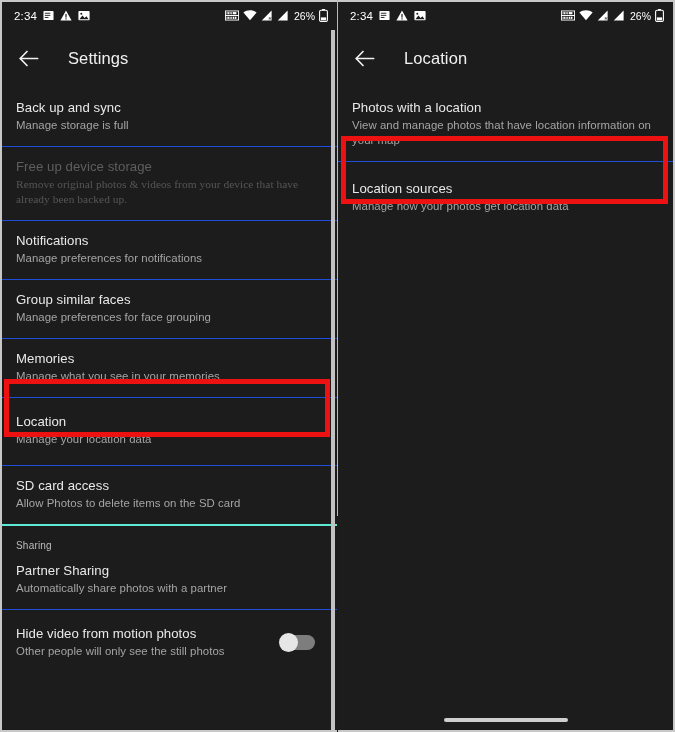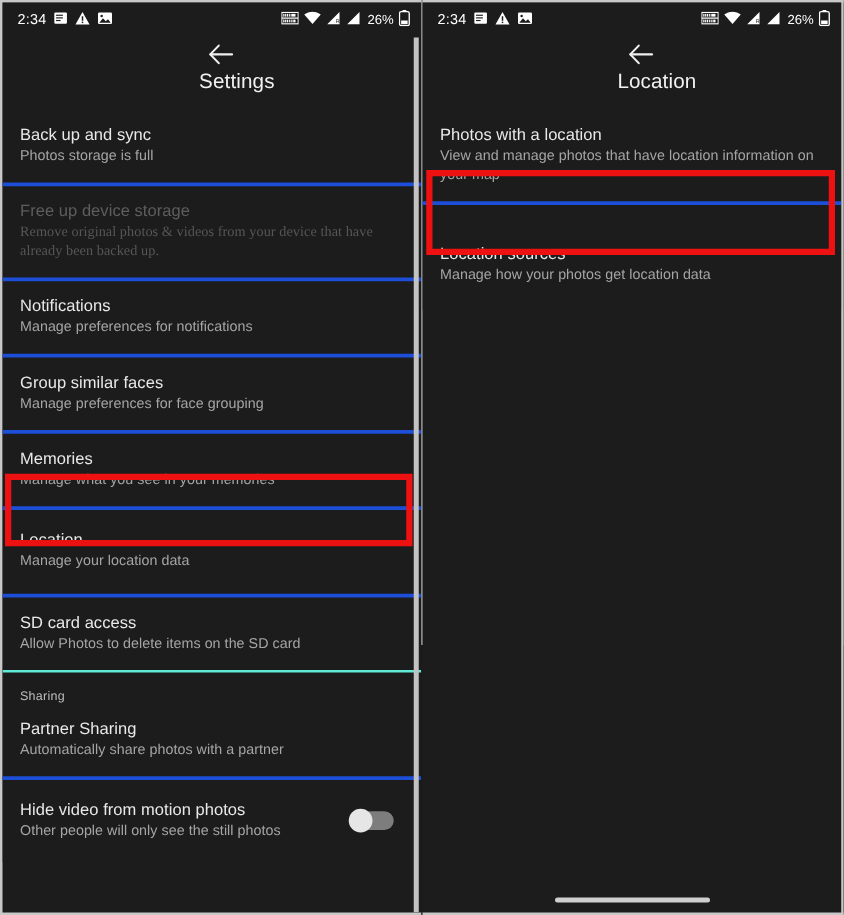--- a/index.html
+++ b/index.html
@@ -68,21 +68,20 @@
   .ic { display: block; }
 
   
   .appbar {
     height: 56px;
     display: flex;
     align-items: center;
     padding-left: 14px;
     box-sizing: border-box;
     background: #1c1c1c;
-    flex-direction: column;
   }
   .back-btn {
     width: 26px;
     height: 26px;
     display: flex;
     align-items: center;
     justify-content: center;
     cursor: pointer;
   }
   .appbar-title {
@@ -93,21 +92,21 @@
   }
 
   
   .list {
     background: #1c1c1c;
     position: relative;
   }
   .row {
     padding: 12px 16px 13px 14px;
     box-sizing: border-box;
-    border-top: 3px solid #1d4ed8;
+    border-top: 1px solid #1d4ed8;
     cursor: pointer;
     position: relative;
   }
   .row.first { border-top: none; padding-top: 14px; }
   .row-title {
     color: #e9e9e9;
     font-size: 13.2px;
     line-height: 16px;
     letter-spacing: 0.05px;
   }
@@ -274,21 +273,21 @@
             <line x1="1.4" y1="8.5" x2="18.6" y2="8.5" stroke="#f0f0f0" stroke-width="1.7" stroke-linecap="round"></line>
           </svg>
       </div>
       <div class="appbar-title">Settings</div>
     </div>
 
     <div class="list">
 
       <div class="row first">
         <div class="row-title">Back up and sync</div>
-        <div class="row-sub">Photos storage is full</div>
+        <div class="row-sub">Manage storage is full</div>
       </div>
 
       <div class="row disabled">
         <div class="row-title">Free up device storage</div>
         <div class="row-sub">Remove original photos &amp; videos from your device that have already been backed up.</div>
       </div>
 
       <div class="row">
         <div class="row-title">Notifications</div>
         <div class="row-sub">Manage preferences for notifications</div>
@@ -422,21 +421,21 @@
           </svg>
       </div>
       <div class="appbar-title">Location</div>
     </div>
 
     <div class="list">
       <div class="row first" style="padding-top:14px;padding-bottom:13px;">
         <div class="row-title">Photos with a location</div>
         <div class="row-sub">View and manage photos that have location information on your map</div>
       </div>
-      <div class="row" style="padding-top:31px;padding-bottom:20px;">
+      <div class="row" style="padding-top:19px;padding-bottom:20px;">
         <div class="row-title">Location sources</div>
         <div class="row-sub">Manage how your photos get location data</div>
       </div>
     </div>
 
     <div class="hl" style="left:3px; top:134px; width:327px; height:68px;"></div>
 
     <div class="home-indicator"></div>
 
   </div>

